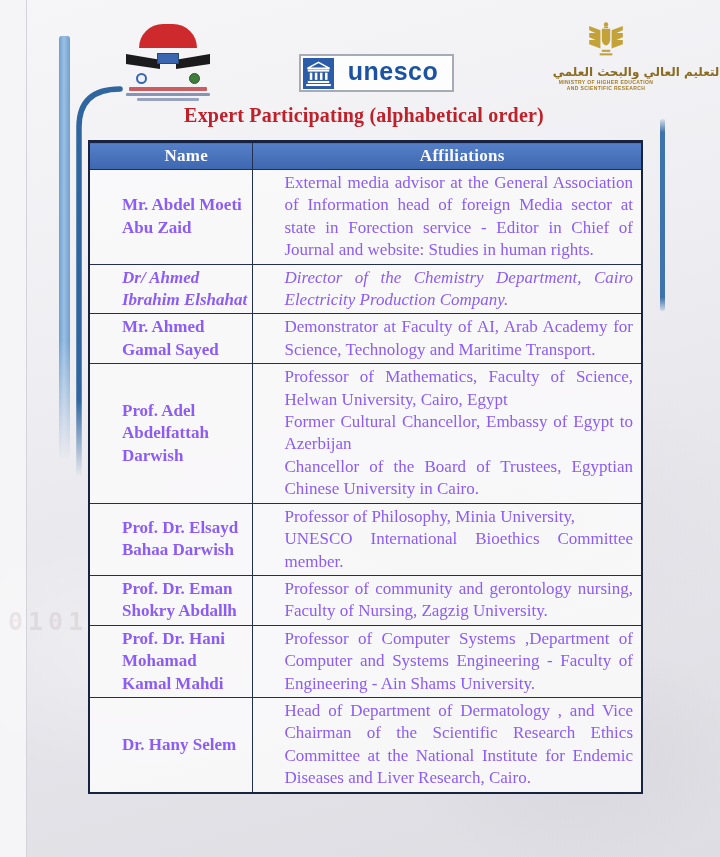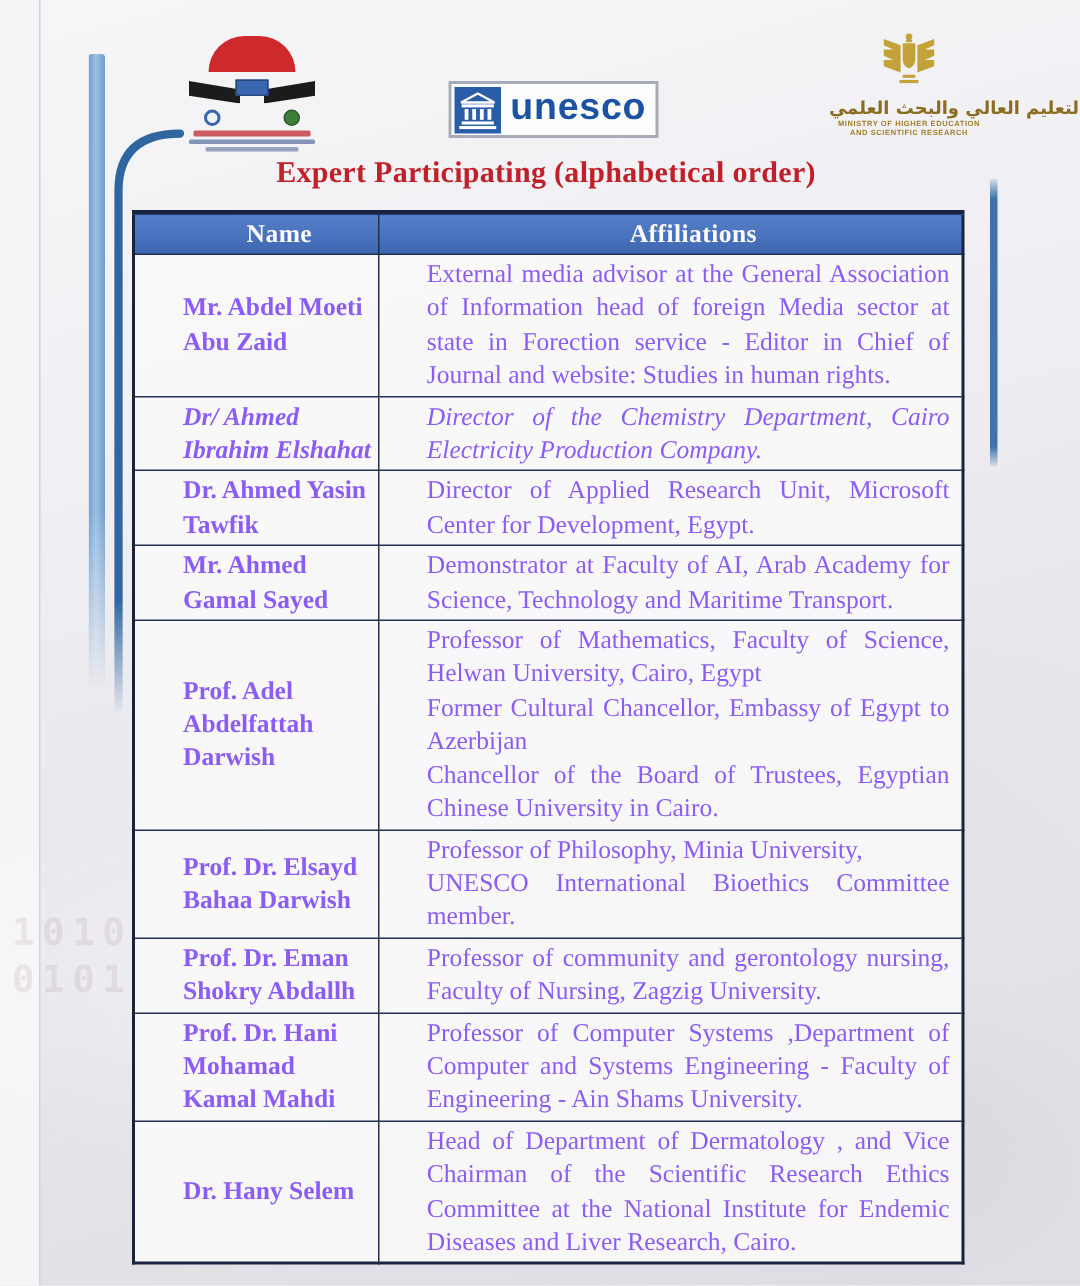--- a/index.html
+++ b/index.html
@@ -50,21 +50,21 @@
   .commission-emblems{position:relative;height:12px;margin:1px 10px 2px 10px;}
   .emblem{position:absolute;width:11px;height:11px;border-radius:50%;}
   .emblem.l{left:6px;background:#eef1f6;border:2px solid #3a66b0;box-sizing:border-box;}
   .emblem.r{right:6px;background:#3f7d3a;border:1px solid #2c5a29;box-sizing:border-box;}
   .microline{margin:2px auto 0 auto;border-radius:1px;}
   .microline.red{width:78px;height:4px;background:rgba(190,42,48,.75);}
   .microline.blue1{width:84px;height:3px;background:rgba(74,98,150,.65);}
   .microline.blue2{width:62px;height:3px;background:rgba(74,98,150,.55);}
 
   .unesco-logo{
-    position:absolute;left:299px;top:54px;width:140px;height:38px;
+    position:absolute;left:299px;top:54px;width:155px;height:38px;
     background:#fdfdfd;border:2px solid #a7abb5;box-sizing:border-box;
     display:flex;align-items:center;
   }
   .unesco-square{width:31px;height:31px;background:#2a5ca8;margin-left:2px;flex:0 0 auto;
     display:flex;align-items:center;justify-content:center;}
   .unesco-wordmark{
     flex:1;text-align:center;
     font-family:"Liberation Sans",sans-serif;font-weight:bold;
     font-size:25px;letter-spacing:.5px;color:#1c52a2;line-height:1;
     padding-bottom:3px;
@@ -120,21 +120,20 @@
         <stop offset="0" stop-color="#2f66a0"></stop>
         <stop offset="0.8" stop-color="#2f66a0"></stop>
         <stop offset="1" stop-color="#2f66a0" stop-opacity="0"></stop>
       </linearGradient>
     </defs>
     <path d="M 48 6 Q 7 6 7 44 L 7 394" fill="none" stroke="url(#fadeNavy)" stroke-width="5.5" stroke-linecap="round"></path>
   </svg>
   <div class="rightline"></div>
 
   <div class="watermark">
-    <div>1010</div>
     <div>0101</div>
   </div>
 
   <div class="commission-logo">
     <div class="commission-arc"></div>
     <div class="commission-wings">
       <div class="wing left"></div>
       <div class="wing right"></div>
       <div class="commission-seal"></div>
     </div>
@@ -195,24 +194,20 @@
     </thead>
     <tbody>
       <tr style="height:93px;">
         <td class="name">Mr. Abdel Moeti Abu Zaid</td>
         <td class="aff">External media advisor at the General Association of Information head of foreign Media sector at state in Forection service - Editor in Chief of Journal and website: Studies in human rights.</td>
       </tr>
       <tr style="height:47px;font-style:italic;">
         <td class="name">Dr/ Ahmed Ibrahim Elshahat</td>
         <td class="aff">Director of the Chemistry Department, Cairo Electricity Production Company.</td>
       </tr>
-      <tr style="height:48px;">
-        <td class="name">Dr. Ahmed Yasin Tawfik</td>
-        <td class="aff">Director of Applied Research Unit, Microsoft Center for Development, Egypt.</td>
-      </tr>
       <tr style="height:48px;font-family:Liberation Serif, serif;">
         <td class="name">Mr. Ahmed Gamal Sayed</td>
         <td class="aff">Demonstrator at Faculty of AI,  Arab Academy for Science, Technology and Maritime Transport.</td>
       </tr>
       <tr style="height:138px;">
         <td class="name">Prof.  Adel Abdelfattah Darwish</td>
         <td class="aff">Professor of Mathematics, Faculty of Science, Helwan University, Cairo, Egypt
 Former Cultural Chancellor, Embassy of Egypt to Azerbijan
 Chancellor of the Board of Trustees, Egyptian Chinese University in Cairo.</td>
       </tr>

